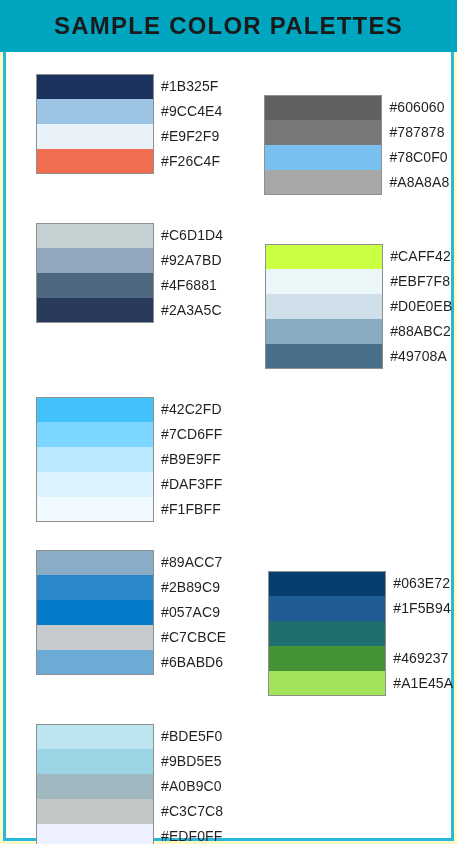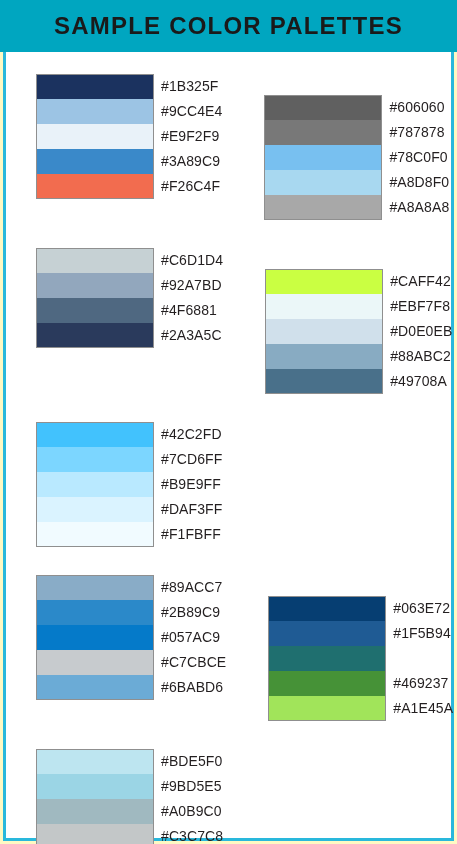--- a/index.html
+++ b/index.html
@@ -135,46 +135,38 @@
           </div>
           <div class="swatch-row">
             <div class="swatch" style="background: rgb(156, 196, 228);"></div>
             <div class="hexlabel">#9CC4E4</div>
           </div>
           <div class="swatch-row">
             <div class="swatch" style="background: rgb(233, 242, 249);"></div>
             <div class="hexlabel">#E9F2F9</div>
           </div>
           <div class="swatch-row">
-            <div class="swatch" style="background: rgb(58, 137, 201);"></div>
-            <div class="hexlabel">#3A89C9</div>
-          </div>
-          <div class="swatch-row">
             <div class="swatch" style="background: rgb(242, 108, 79);"></div>
             <div class="hexlabel">#F26C4F</div>
           </div>
         </div>
         <div class="palette-col right">
           <div class="swatch-row">
             <div class="swatch" style="background: rgb(96, 96, 96);"></div>
             <div class="hexlabel">#606060</div>
           </div>
           <div class="swatch-row">
             <div class="swatch" style="background: rgb(120, 120, 120);"></div>
             <div class="hexlabel">#787878</div>
           </div>
           <div class="swatch-row">
             <div class="swatch" style="background: rgb(120, 192, 240);"></div>
             <div class="hexlabel">#78C0F0</div>
           </div>
           <div class="swatch-row">
-            <div class="swatch" style="background: rgb(168, 216, 240);"></div>
-            <div class="hexlabel">#A8D8F0</div>
-          </div>
-          <div class="swatch-row">
             <div class="swatch" style="background: rgb(168, 168, 168);"></div>
             <div class="hexlabel">#A8A8A8</div>
           </div>
         </div>
       </div>
       <div class="palette-group">
         <div class="palette-col left">
           <div class="swatch-row">
             <div class="swatch" style="background: rgb(198, 209, 212);"></div>
             <div class="hexlabel">#C6D1D4</div>

